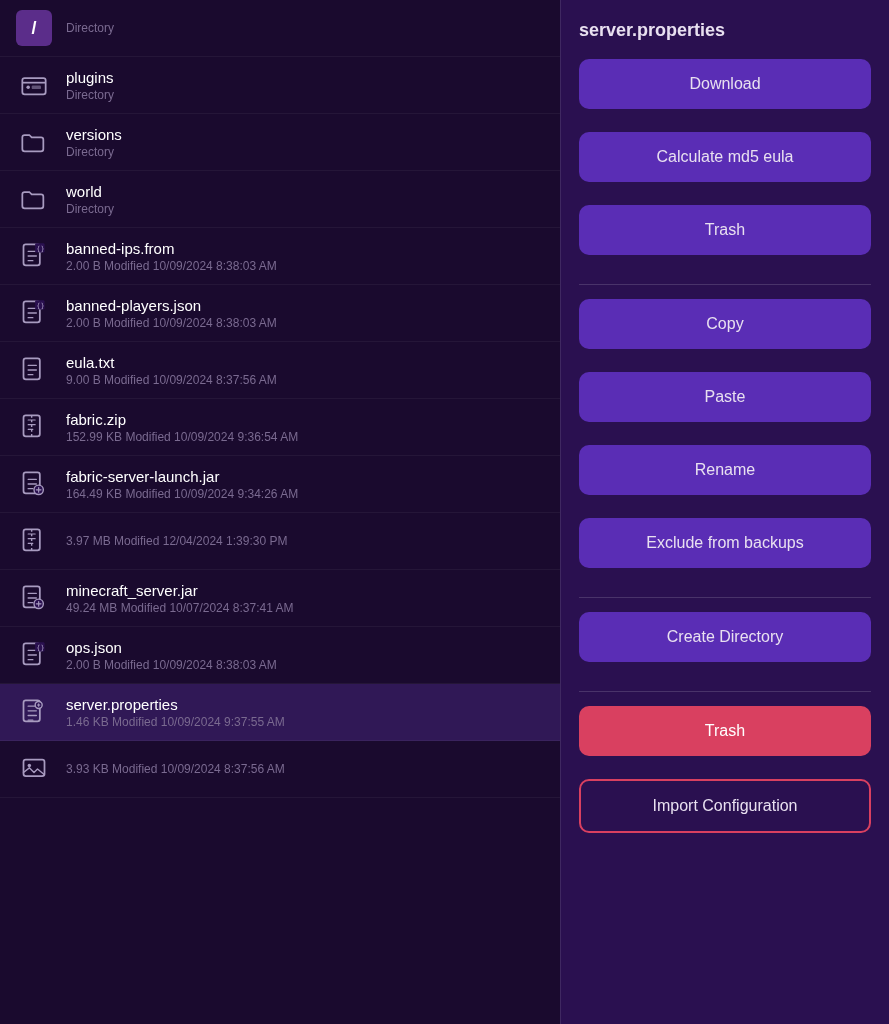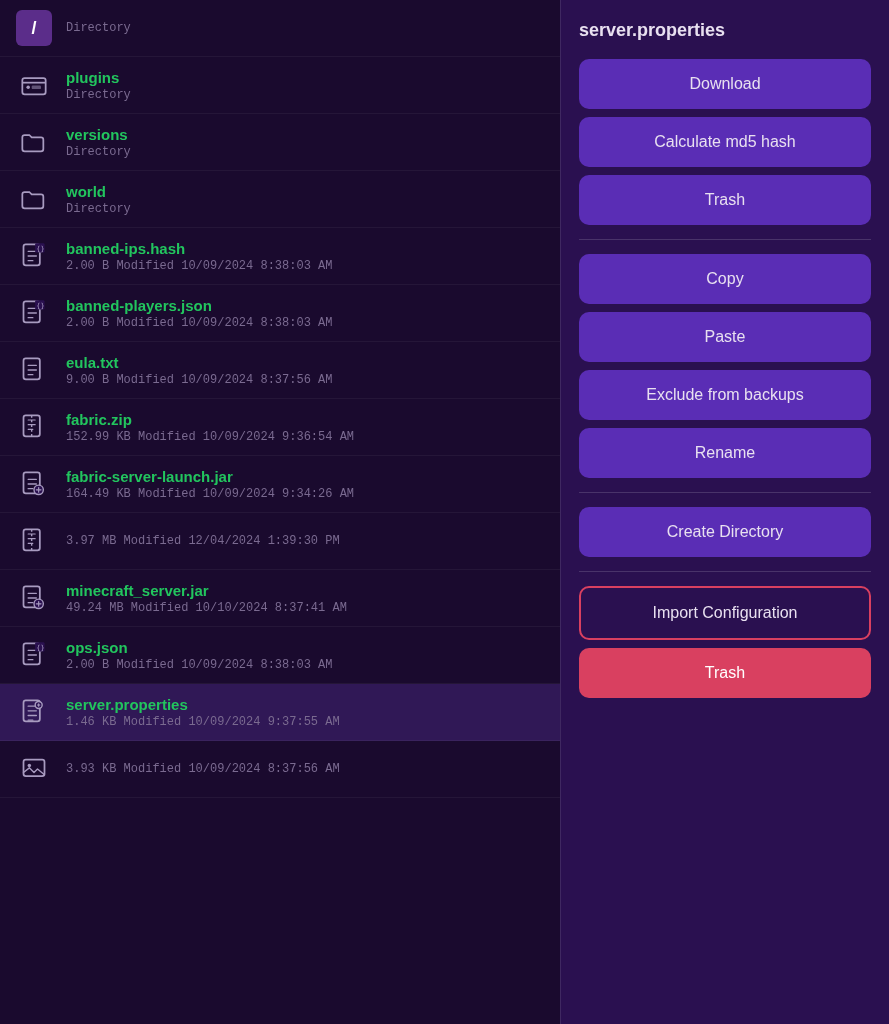--- a/index.html
+++ b/index.html
@@ -51,29 +51,28 @@
       font-weight: bold;
     }
 
     .file-info {
       display: flex;
       flex-direction: column;
       gap: 2px;
     }
 
     .file-name {
-      color: #22c55e;
+      color: #ffffff;
       font-size: 15px;
-      font-weight: 700;
+      font-weight: 400;
     }
 
     .file-meta {
       color: #7a6a90;
       font-size: 12px;
-      font-family: Liberation Mono, monospace;
     }
 
     
     .action-panel {
       width: 329px;
       background: #2a1050;
       padding: 20px 18px;
       display: flex;
       flex-direction: column;
       gap: 0;
@@ -83,21 +82,21 @@
     .panel-title {
       color: #e8e0f0;
       font-size: 18px;
       font-weight: 600;
       margin-bottom: 18px;
     }
 
     .action-btn {
       width: 100%;
       padding: 16px 10px;
-      margin-bottom: 8px;
+      margin-bottom: 23px;
       border-radius: 10px;
       border: none;
       font-size: 16px;
       font-weight: 500;
       cursor: pointer;
       background: #5a2db5;
       color: #e8e0f0;
       transition: background 0.15s;
     }
 
@@ -177,21 +176,21 @@
   <div class="file-item">
     <div class="file-icon">
       <svg width="28" height="28" viewBox="0 0 24 24" xmlns="http://www.w3.org/2000/svg">
         <rect x="3" y="2" width="14" height="18" rx="2" fill="none" stroke="#a89bc0" stroke-width="1.5"></rect>
         <path d="M7 8h7M7 12h7M7 16h4" stroke="#a89bc0" stroke-width="1.2" stroke-linecap="round"></path>
         <rect x="13" y="1" width="8" height="8" rx="1" fill="#2a1050"></rect>
         <text x="14" y="8" font-size="6" fill="#a89bc0" font-family="monospace">{}</text>
       </svg>
     </div>
     <div class="file-info">
-      <span class="file-name">banned-ips.hash</span>
+      <span class="file-name">banned-ips.from</span>
       <span class="file-meta">2.00 B Modified 10/09/2024 8:38:03 AM</span>
     </div>
   </div>
 
   <div class="file-item">
     <div class="file-icon">
       <svg width="28" height="28" viewBox="0 0 24 24" xmlns="http://www.w3.org/2000/svg">
         <rect x="3" y="2" width="14" height="18" rx="2" fill="none" stroke="#a89bc0" stroke-width="1.5"></rect>
         <path d="M7 8h7M7 12h7M7 16h4" stroke="#a89bc0" stroke-width="1.2" stroke-linecap="round"></path>
         <rect x="13" y="1" width="8" height="8" rx="1" fill="#2a1050"></rect>
@@ -263,21 +262,21 @@
     <div class="file-icon">
       <svg width="28" height="28" viewBox="0 0 24 24" xmlns="http://www.w3.org/2000/svg">
         <rect x="3" y="2" width="14" height="18" rx="2" fill="none" stroke="#a89bc0" stroke-width="1.5"></rect>
         <path d="M7 8h7M7 12h7M7 16h4" stroke="#a89bc0" stroke-width="1.2" stroke-linecap="round"></path>
         <circle cx="16" cy="17" r="4" fill="#2a1050" stroke="#a89bc0" stroke-width="1.2"></circle>
         <path d="M14 17h4M16 15v4" stroke="#a89bc0" stroke-width="1" stroke-linecap="round"></path>
       </svg>
     </div>
     <div class="file-info">
       <span class="file-name">minecraft_server.jar</span>
-      <span class="file-meta">49.24 MB Modified 10/10/2024 8:37:41 AM</span>
+      <span class="file-meta">49.24 MB Modified 10/07/2024 8:37:41 AM</span>
     </div>
   </div>
 
   <div class="file-item">
     <div class="file-icon">
       <svg width="28" height="28" viewBox="0 0 24 24" xmlns="http://www.w3.org/2000/svg">
         <rect x="3" y="2" width="14" height="18" rx="2" fill="none" stroke="#a89bc0" stroke-width="1.5"></rect>
         <path d="M7 8h7M7 12h7M7 16h4" stroke="#a89bc0" stroke-width="1.2" stroke-linecap="round"></path>
         <rect x="13" y="1" width="8" height="8" rx="1" fill="#2a1050"></rect>
         <text x="14" y="8" font-size="6" fill="#a89bc0" font-family="monospace">{}</text>
@@ -316,31 +315,31 @@
       <span class="file-meta">3.93 KB Modified 10/09/2024 8:37:56 AM</span>
     </div>
   </div>
 
 </div>
 
 <div class="action-panel">
   <div class="panel-title">server.properties</div>
 
   <button class="action-btn">Download</button>
-  <button class="action-btn">Calculate md5 hash</button>
+  <button class="action-btn">Calculate md5 eula</button>
   <button class="action-btn">Trash</button>
 
   <hr class="divider">
 
   <button class="action-btn">Copy</button>
   <button class="action-btn">Paste</button>
+  <button class="action-btn">Rename</button>
   <button class="action-btn">Exclude from backups</button>
-  <button class="action-btn">Rename</button>
 
   <hr class="divider">
 
   <button class="action-btn">Create Directory</button>
 
   <hr class="divider">
 
+  <button class="action-btn danger">Trash</button>
   <button class="action-btn outlined">Import Configuration</button>
-  <button class="action-btn danger">Trash</button>
 </div>
 
 </body></html>

